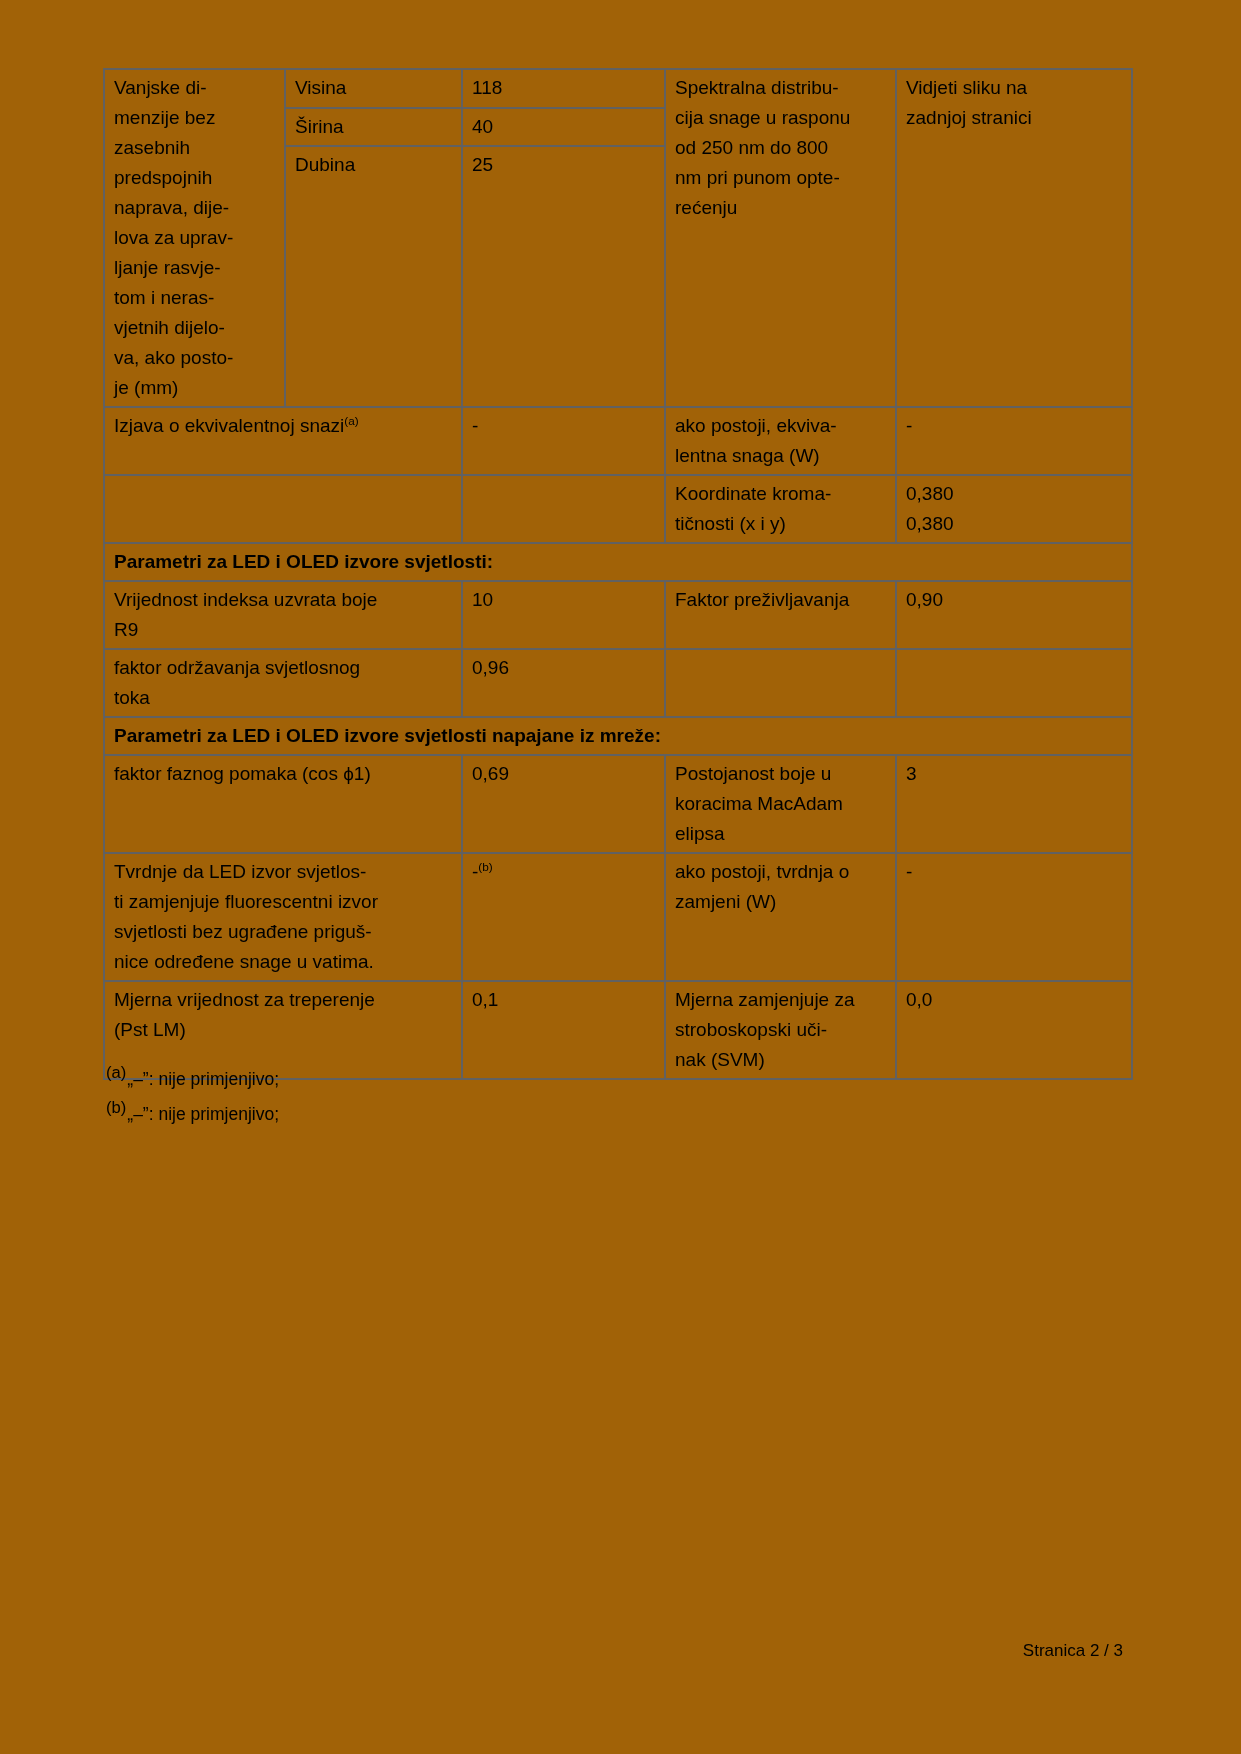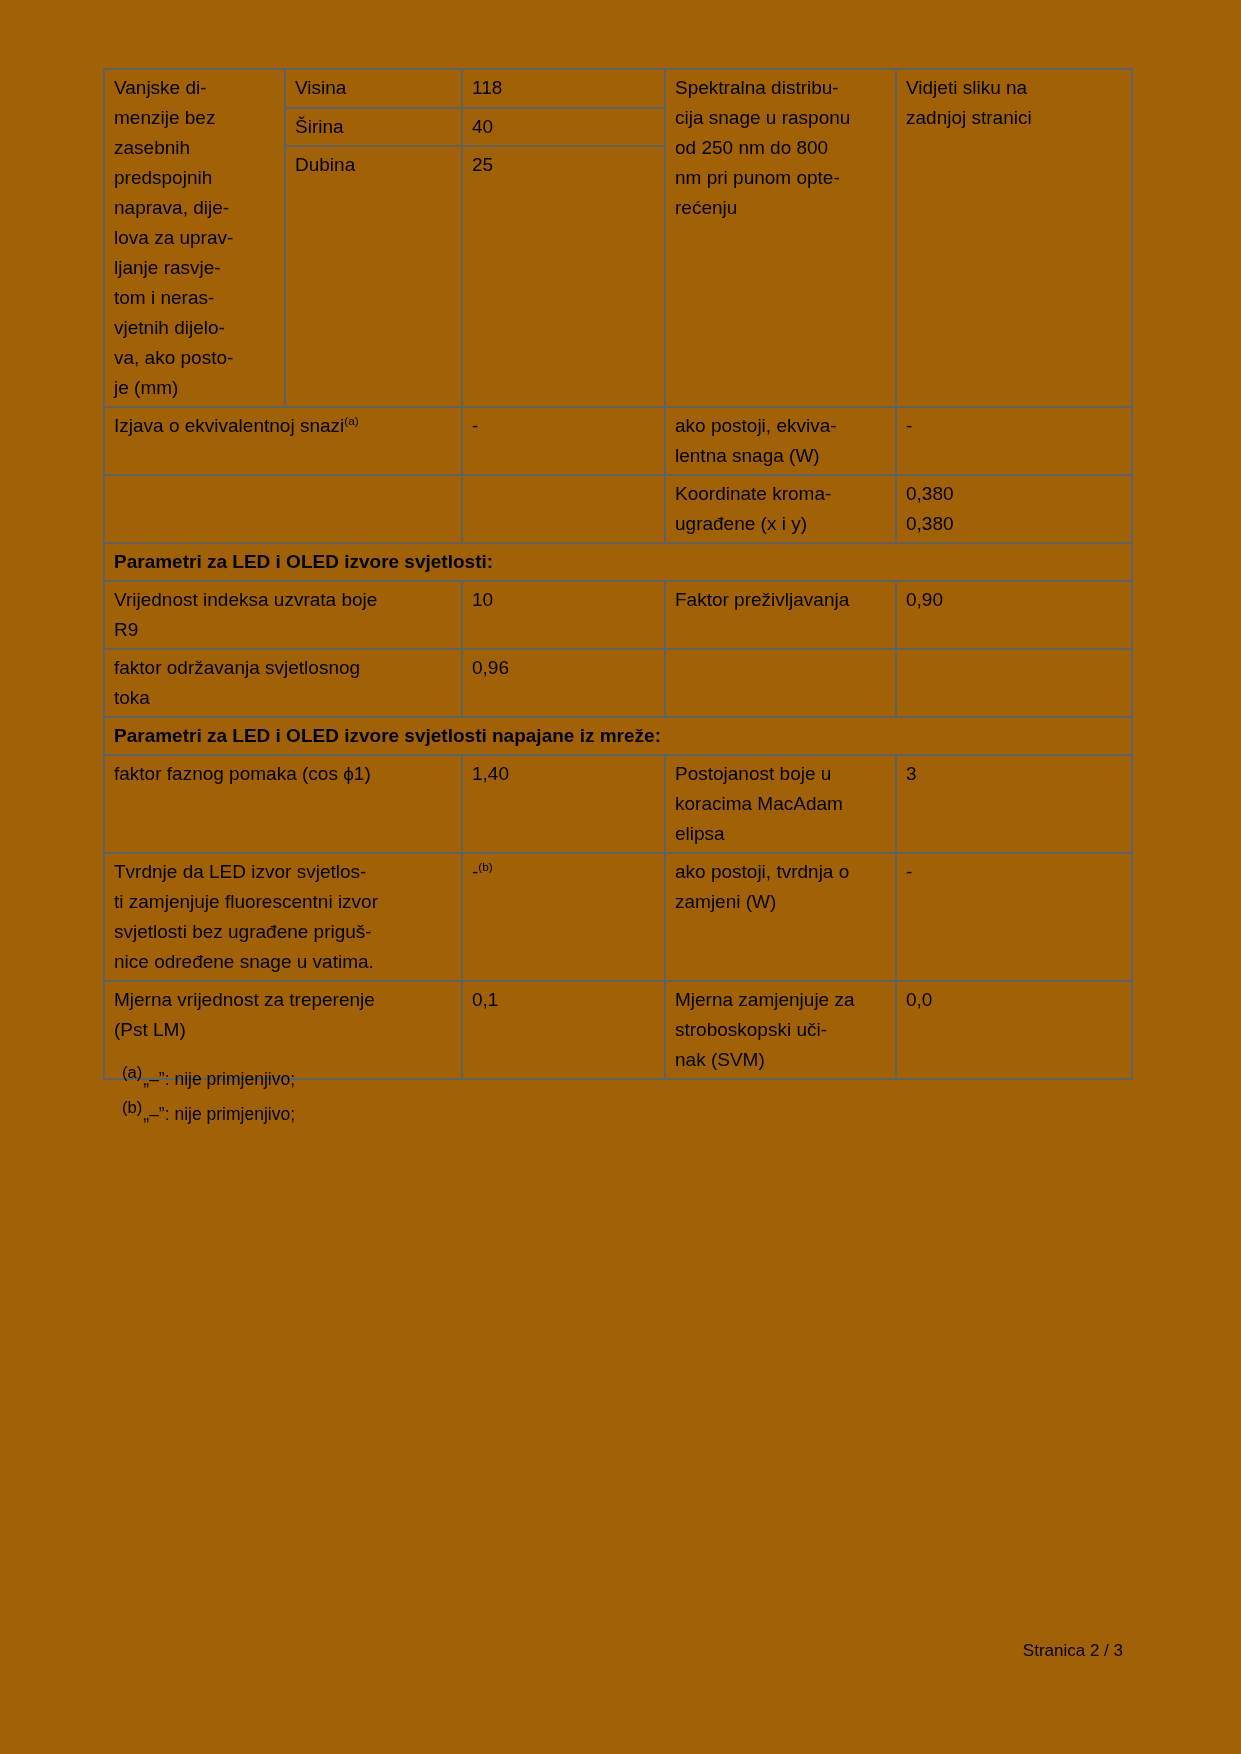--- a/index.html
+++ b/index.html
@@ -46,21 +46,20 @@
   sup.fn-ref {
     font-size: 0.62em;
     line-height: 0;
   }
   .footnotes {
     position: absolute;
     left: 106px;
     top: 1062px;
     font-size: 17.5px;
     line-height: 34px;
-    margin-left: 16px;
   }
   .footnote-line { white-space: nowrap; }
   .fn-marker {
     position: relative;
     top: -7px;
     font-size: 0.95em;
     margin-right: 1px;
   }
   .page-footer {
     position: absolute;
@@ -121,21 +120,21 @@
         <td class="val">-</td>
         <td>ako postoji, ekviva-
 lentna snaga (W)</td>
         <td class="val">-</td>
       </tr>
 
       <tr>
         <td colspan="2"></td>
         <td></td>
         <td>Koordinate kroma-
-ugrađene (x i y)</td>
+tičnosti (x i y)</td>
         <td class="val">0,380
 0,380</td>
       </tr>
 
       <tr>
         <td colspan="5" class="section-header">Parametri za LED i OLED izvore svjetlosti:</td>
       </tr>
 
       <tr>
         <td colspan="2">Vrijednost indeksa uzvrata boje
@@ -152,21 +151,21 @@
         <td></td>
         <td></td>
       </tr>
 
       <tr>
         <td colspan="5" class="section-header">Parametri za LED i OLED izvore svjetlosti napajane iz mreže:</td>
       </tr>
 
       <tr>
         <td colspan="2">faktor faznog pomaka (cos ϕ1)</td>
-        <td class="val">1,40</td>
+        <td class="val">0,69</td>
         <td>Postojanost boje u
 koracima MacAdam
 elipsa</td>
         <td class="val">3</td>
       </tr>
 
       <tr>
         <td colspan="2">Tvrdnje da LED izvor svjetlos-
 ti zamjenjuje fluorescentni izvor
 svjetlosti bez ugrađene priguš-

